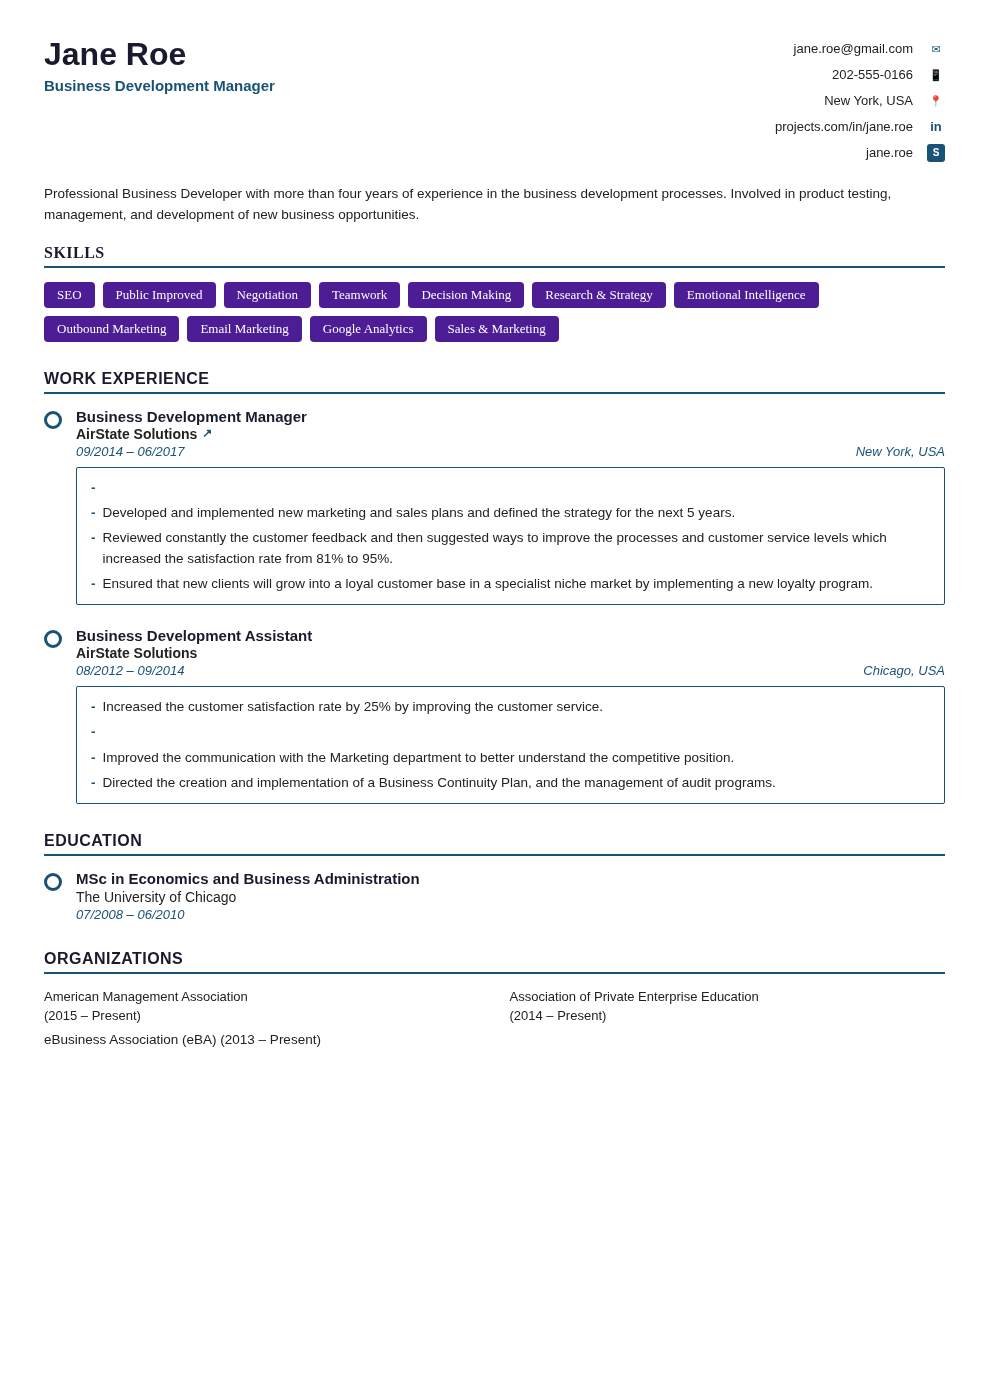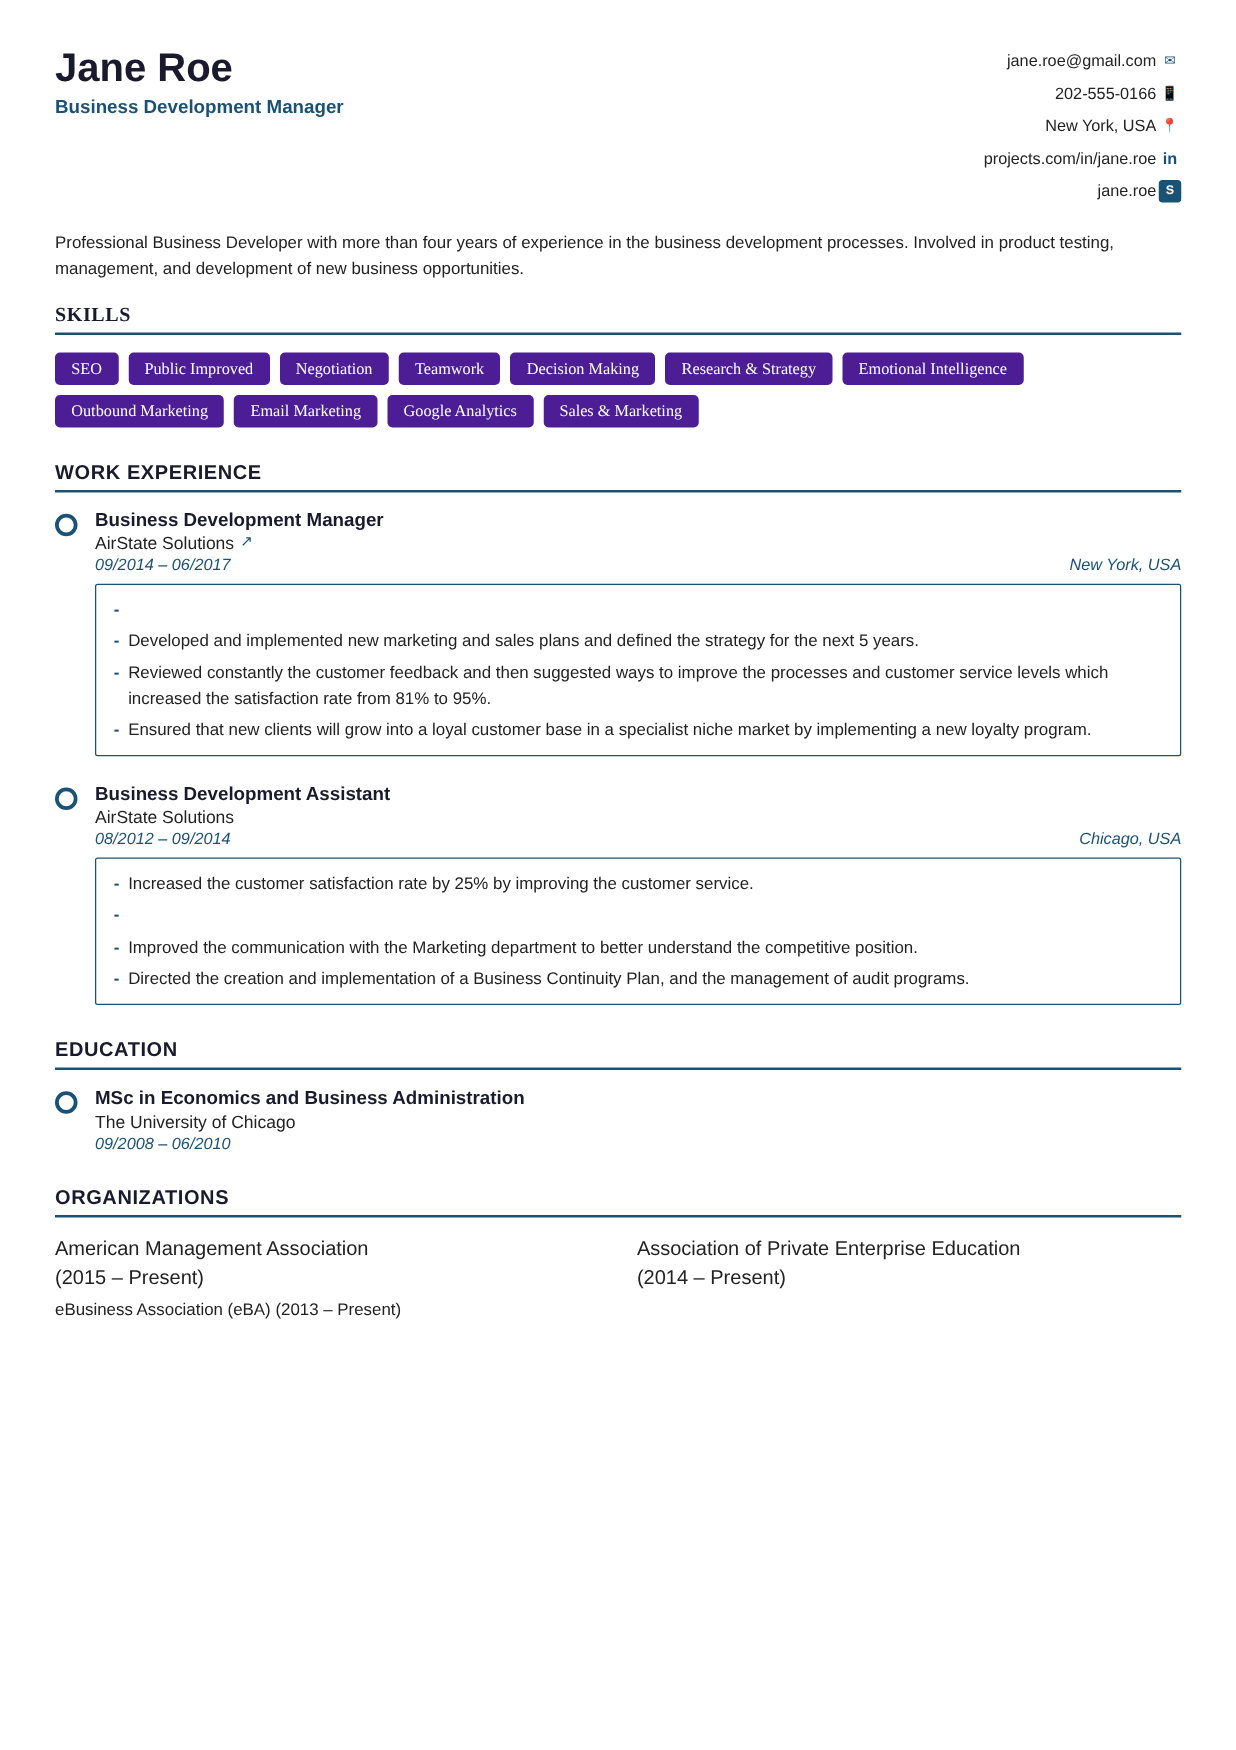--- a/index.html
+++ b/index.html
@@ -36,21 +36,21 @@
     .header-right {
       text-align: right;
       font-size: 13px;
       color: #222;
       line-height: 2;
     }
     .header-right .contact-row {
       display: flex;
       align-items: center;
       justify-content: flex-end;
-      gap: 2px;
+      gap: 14px;
     }
     .contact-icon {
       display: inline-flex;
       align-items: center;
       justify-content: center;
       width: 18px;
       height: 18px;
       font-size: 11px;
       color: #1a5276;
     }
@@ -119,20 +119,21 @@
       font-weight: bold;
       color: #1a1a2e;
     }
     .work-company {
       font-size: 14px;
       color: #222;
       margin-top: 1px;
       display: flex;
       align-items: flex-start;
       gap: 5px;
+      font-weight: bold;
     }
     .external-icon {
       color: #1a5276;
       font-size: 12px;
     }
     .work-date-location {
       display: flex;
       justify-content: space-between;
       margin-top: 2px;
       margin-bottom: 8px;
@@ -174,21 +175,21 @@
     .edu-degree { font-size: 15px; font-weight: bold; color: #1a1a2e; }
     .edu-school { font-size: 14px; color: #222; margin-top: 2px; }
     .edu-date { font-style: italic; color: #1a5276; font-size: 13px; margin-top: 2px; }
 
     
     .org-section {}
     .org-grid {
       display: grid;
       grid-template-columns: 1fr 1fr;
       gap: 6px 30px;
-      font-size: 16px;
+      font-size: 13px;
       color: #222;
     }
     .org-item { line-height: 1.45; }
     .org-single { margin-top: 6px; font-size: 13.5px; color: #222; }
   </style>
 </head>
 <body>
 
 <div class="header">
   <div class="header-left">
@@ -315,21 +316,21 @@
 <div class="edu-section">
   <div class="section-title">EDUCATION</div>
   <div id="edu-items-container">
       <div class="edu-item">
     <div class="work-timeline">
       <div class="timeline-circle"></div>
     </div>
     <div>
       <div class="edu-degree">MSc in Economics and Business Administration</div>
       <div class="edu-school">The University of Chicago</div>
-      <div class="edu-date">09/2008 – 06/2010</div>
+      <div class="edu-date">07/2008 – 06/2010</div>
     </div>
   </div>
     </div>
 </div>
 
 <div class="org-section">
   <div class="section-title">ORGANIZATIONS</div>
   <div class="org-grid" id="org-grid">
       <div class="org-item"><span>American Management Association</span><br><span>(2015 – Present)</span></div>
       <div class="org-item"><span>Association of Private Enterprise Education</span><br><span>(2014 – Present)</span></div>

